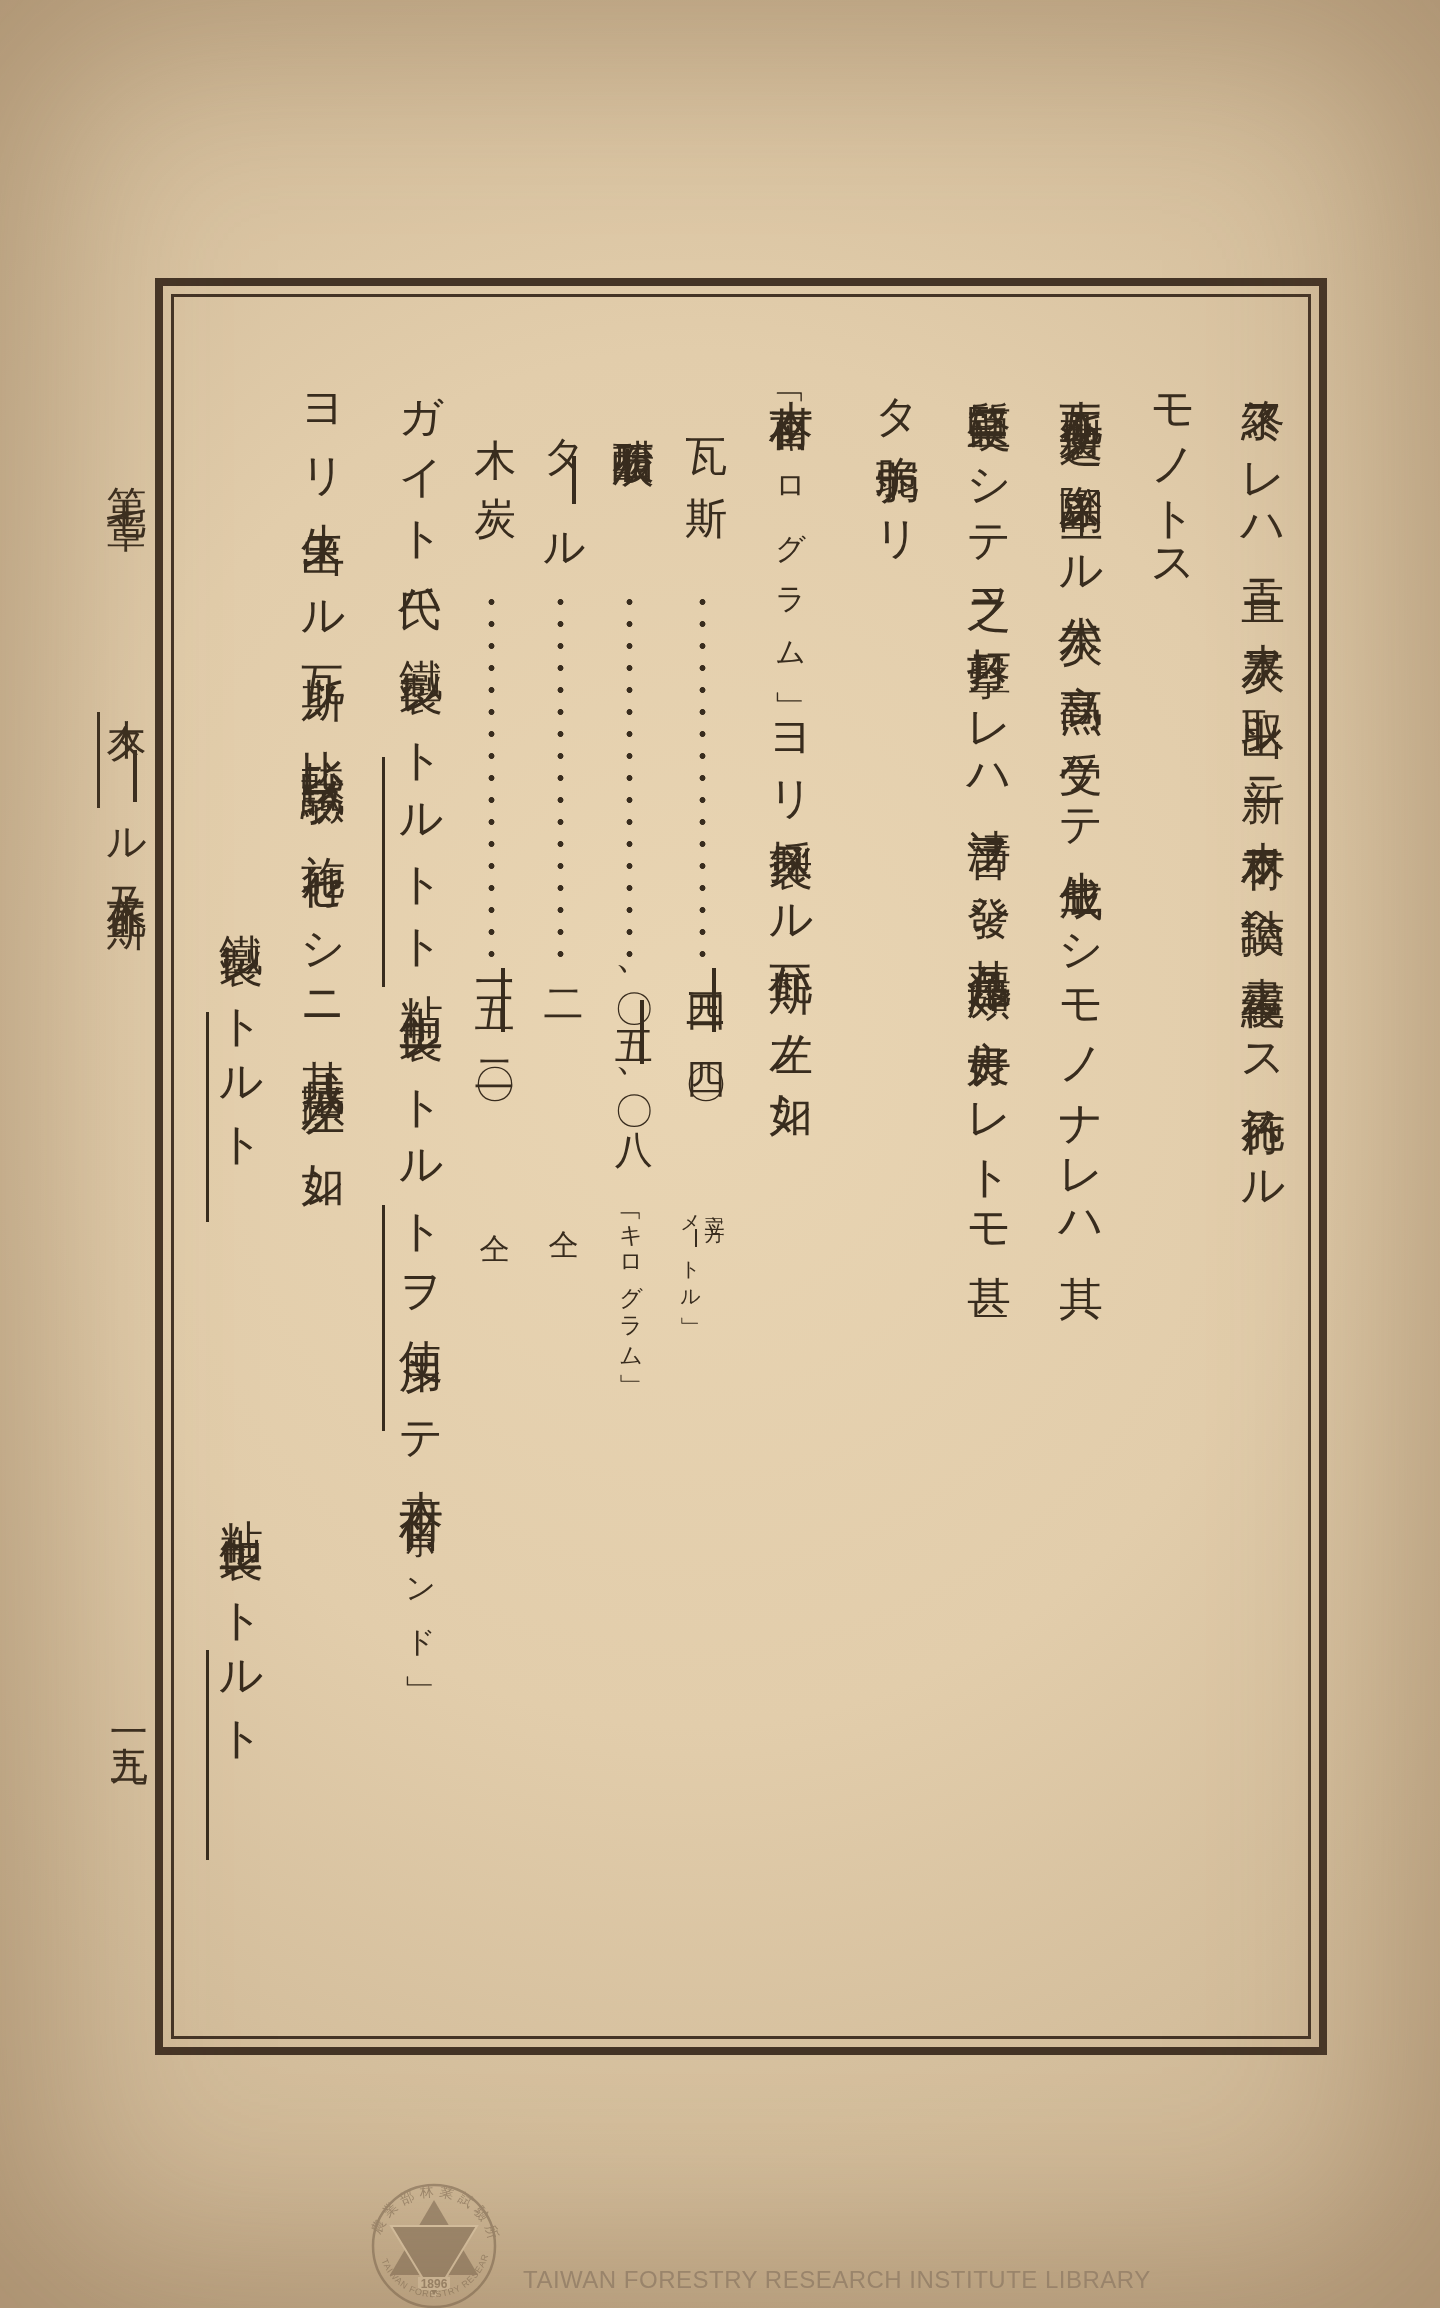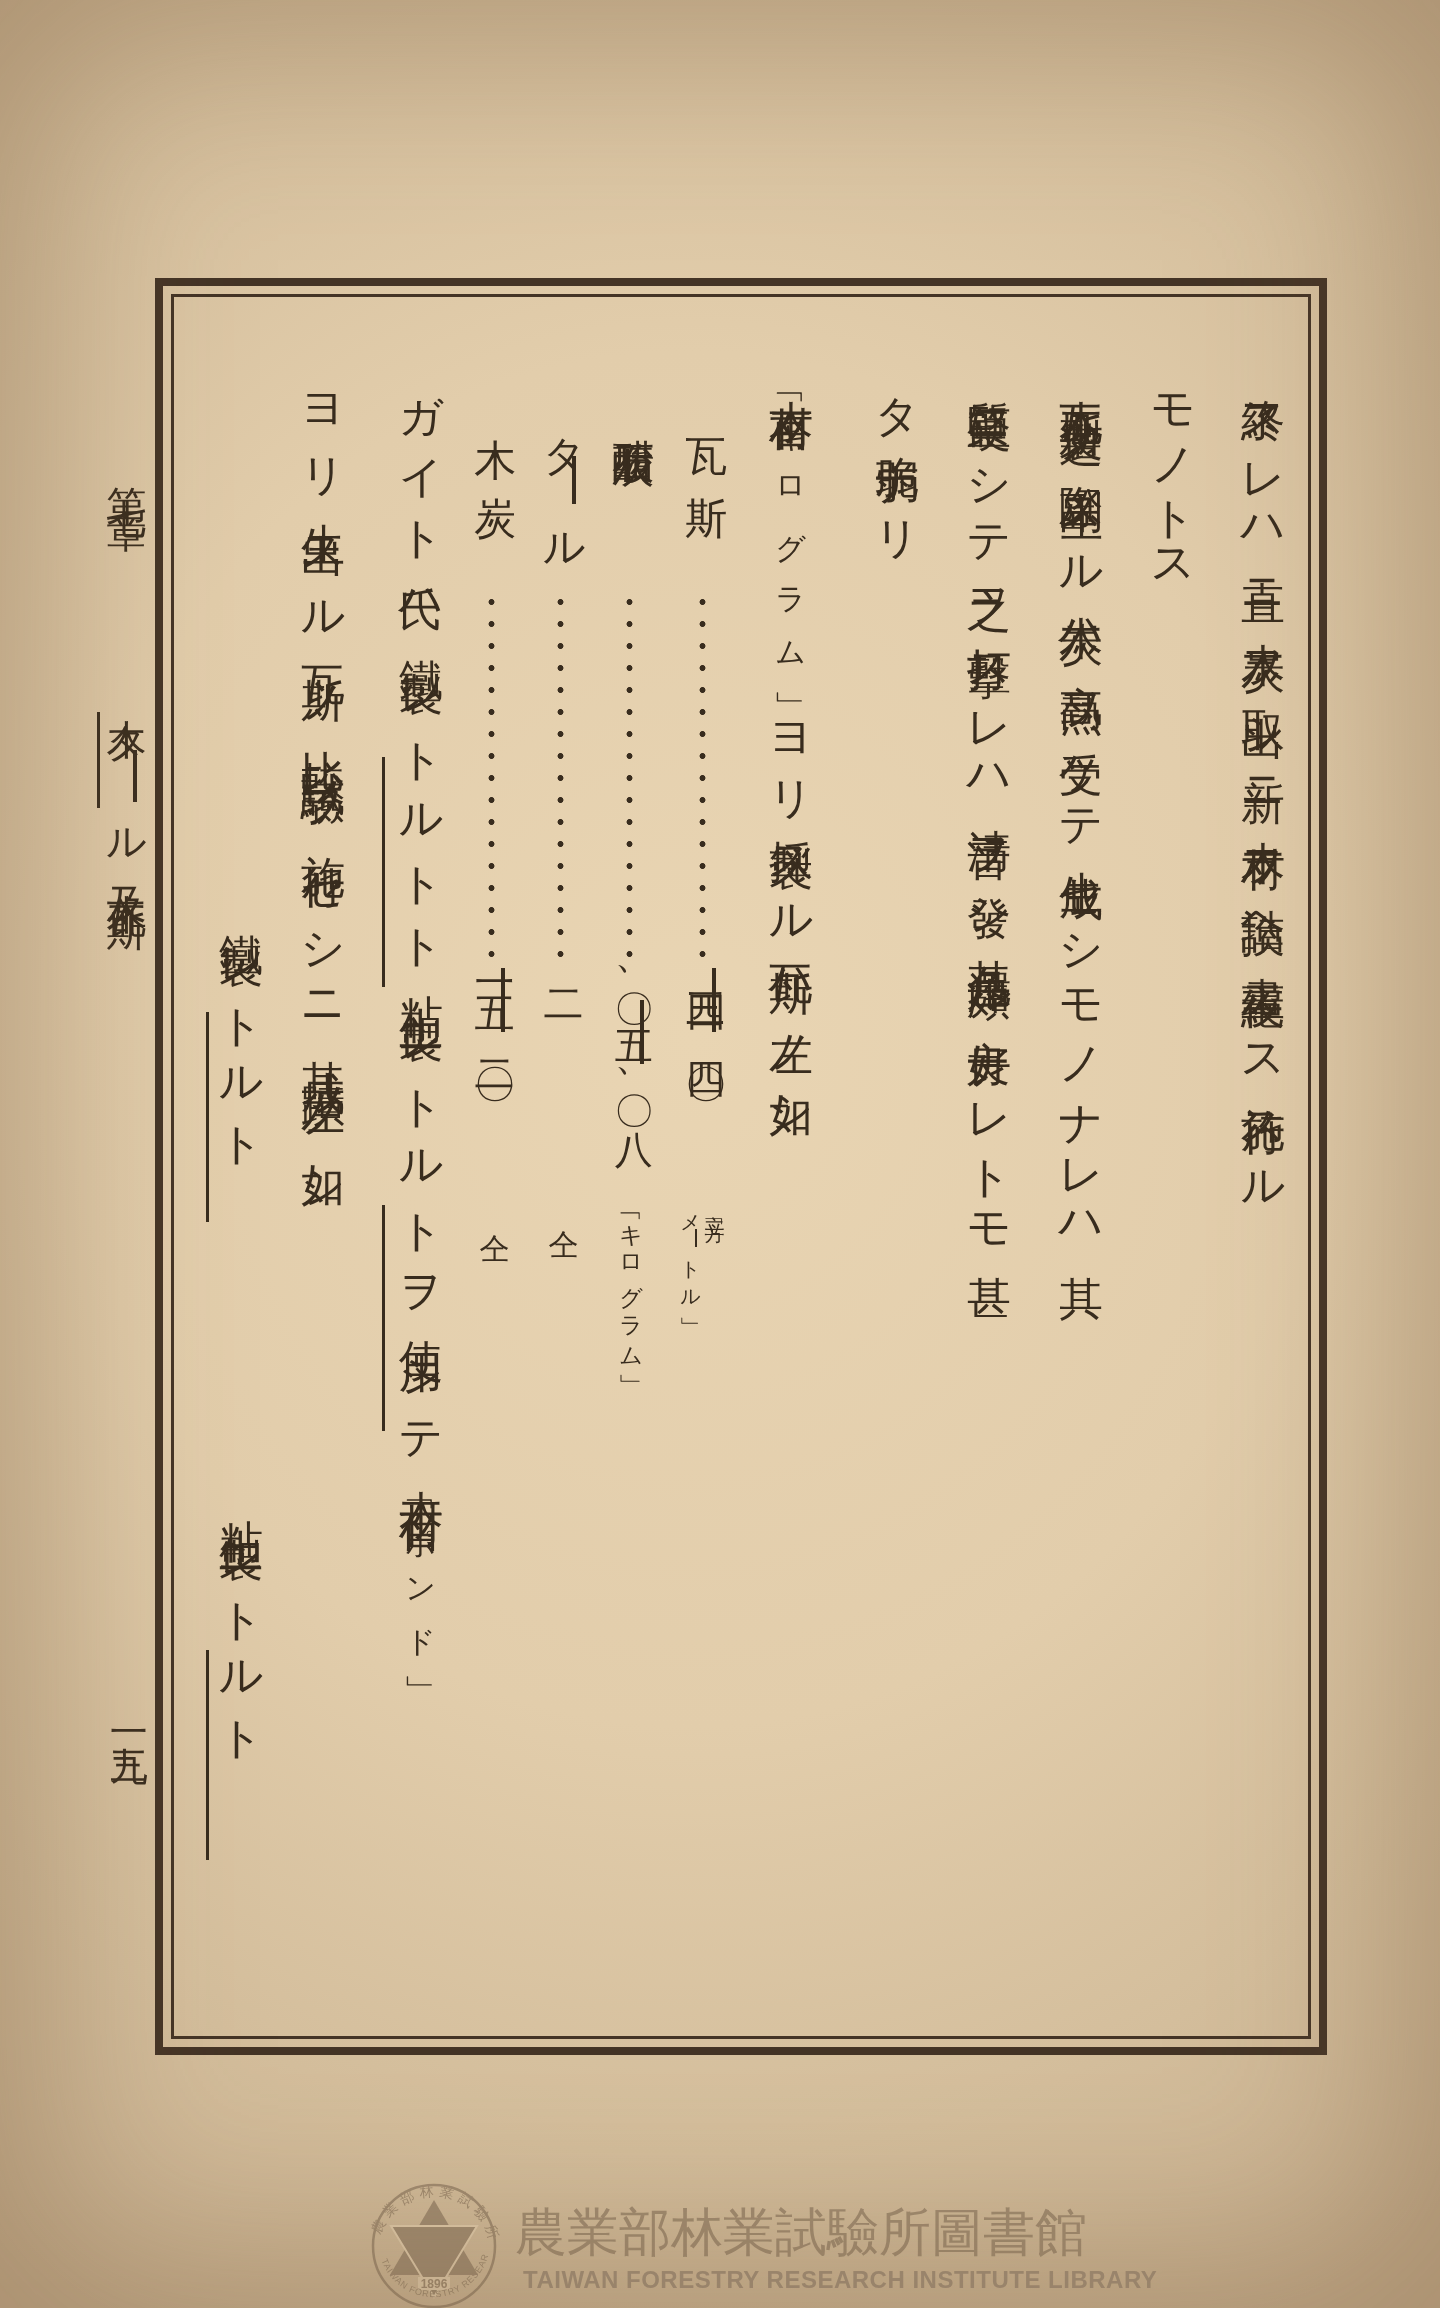--- a/index.html
+++ b/index.html
@@ -79,21 +79,21 @@
     font-size:20px;letter-spacing:6px;line-height:1.1;white-space:nowrap;
   }
   .stamp-kanji{
     position:absolute;left:515px;top:2198px;
     font-size:52px;letter-spacing:0px;color:var(--stamp);
     font-family:"Liberation Sans","DejaVu Sans",sans-serif;
     white-space:nowrap;
   }
   .stamp-en{
     position:absolute;left:523px;top:2266px;
-    font-size:24px;font-weight:bold;letter-spacing:0.5px;color:#a39079;
+    font-size:24px;font-weight:normal;letter-spacing:0.5px;color:#a39079;
     font-family:"Liberation Sans","DejaVu Sans",sans-serif;
     white-space:nowrap;
   }
   .seal{position:absolute;left:364px;top:2176px;}
 </style>
 </head>
 <body>
 
 <div class="page">
 
@@ -157,16 +157,15 @@
       <path id="arcT" d="M 15 92 A 57 57 0 1 1 125 92" fill="none"></path>
       <path id="arcB" d="M 16 80 A 56 56 0 0 0 124 80" fill="none"></path>
     </defs>
     <text font-size="14" fill="#a08b70" letter-spacing="5" font-family="Liberation Sans, DejaVu Sans, sans-serif">
       <textPath href="#arcT" startOffset="16%">農業部林業試驗所</textPath>
     </text>
     <text font-size="9" fill="#a08b70" letter-spacing="0.8" font-family="Liberation Sans, DejaVu Sans, sans-serif">
       <textPath href="#arcB" startOffset="3%">TAIWAN FORESTRY RESEARCH INSTITUTE</textPath>
     </text>
   </svg>
-  <div class="stamp-kanji">農業部林業試驗所圖書館</div>
   <div class="stamp-en">TAIWAN FORESTRY RESEARCH INSTITUTE LIBRARY</div>
 
 </div>
 
 </body></html>

